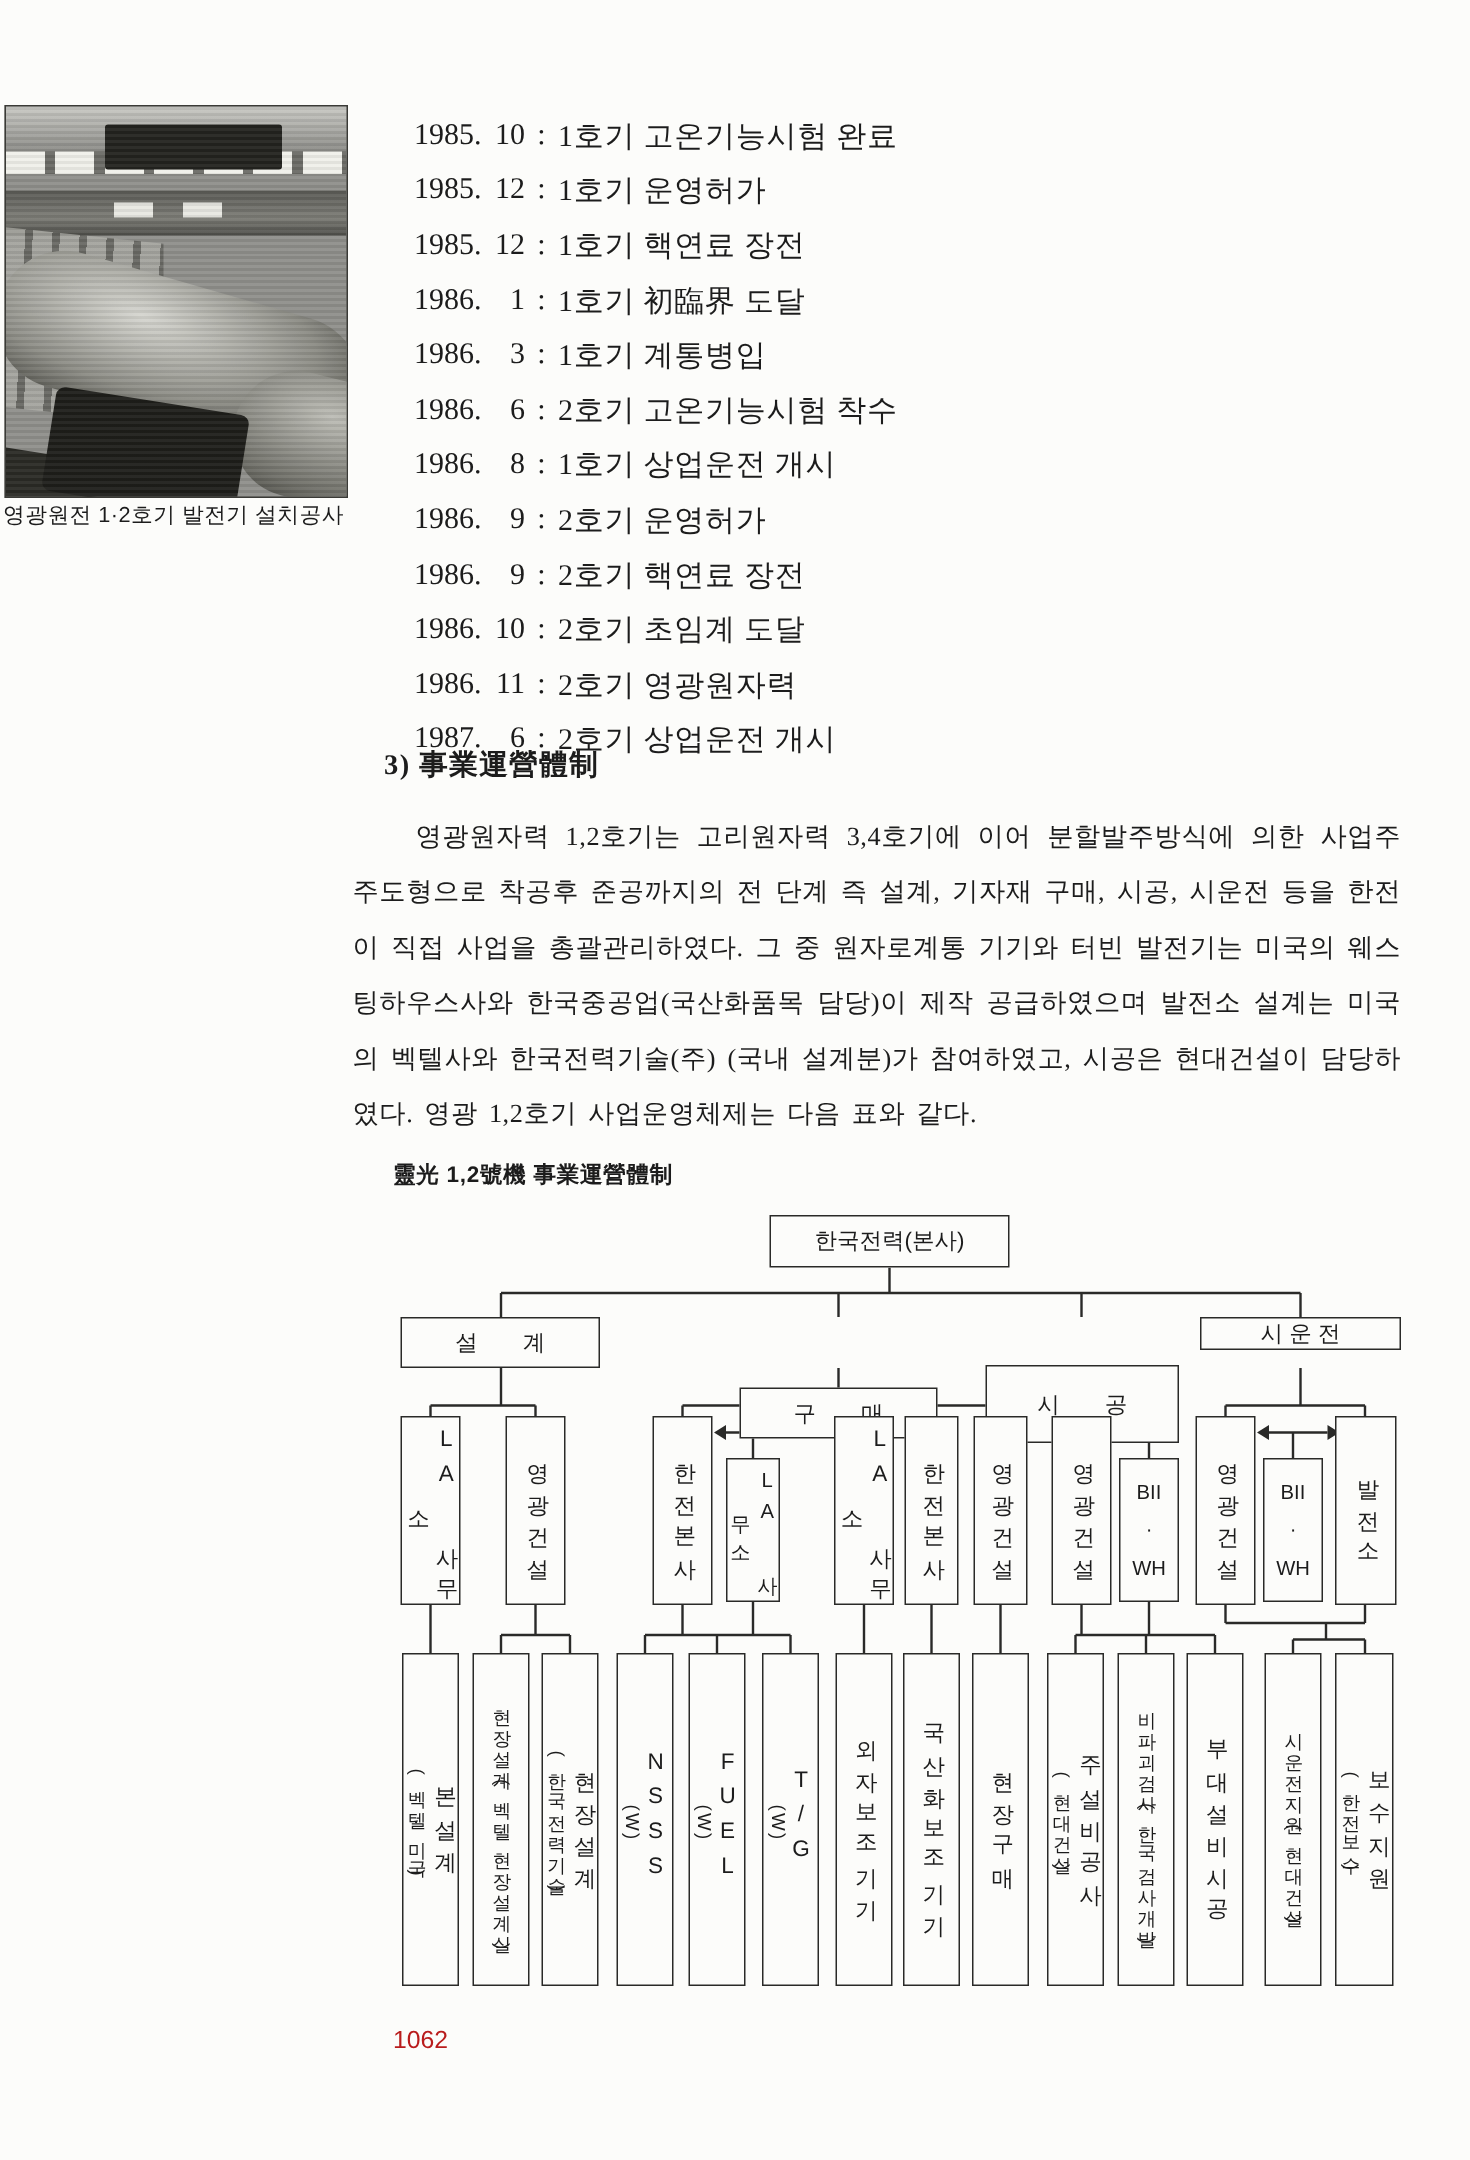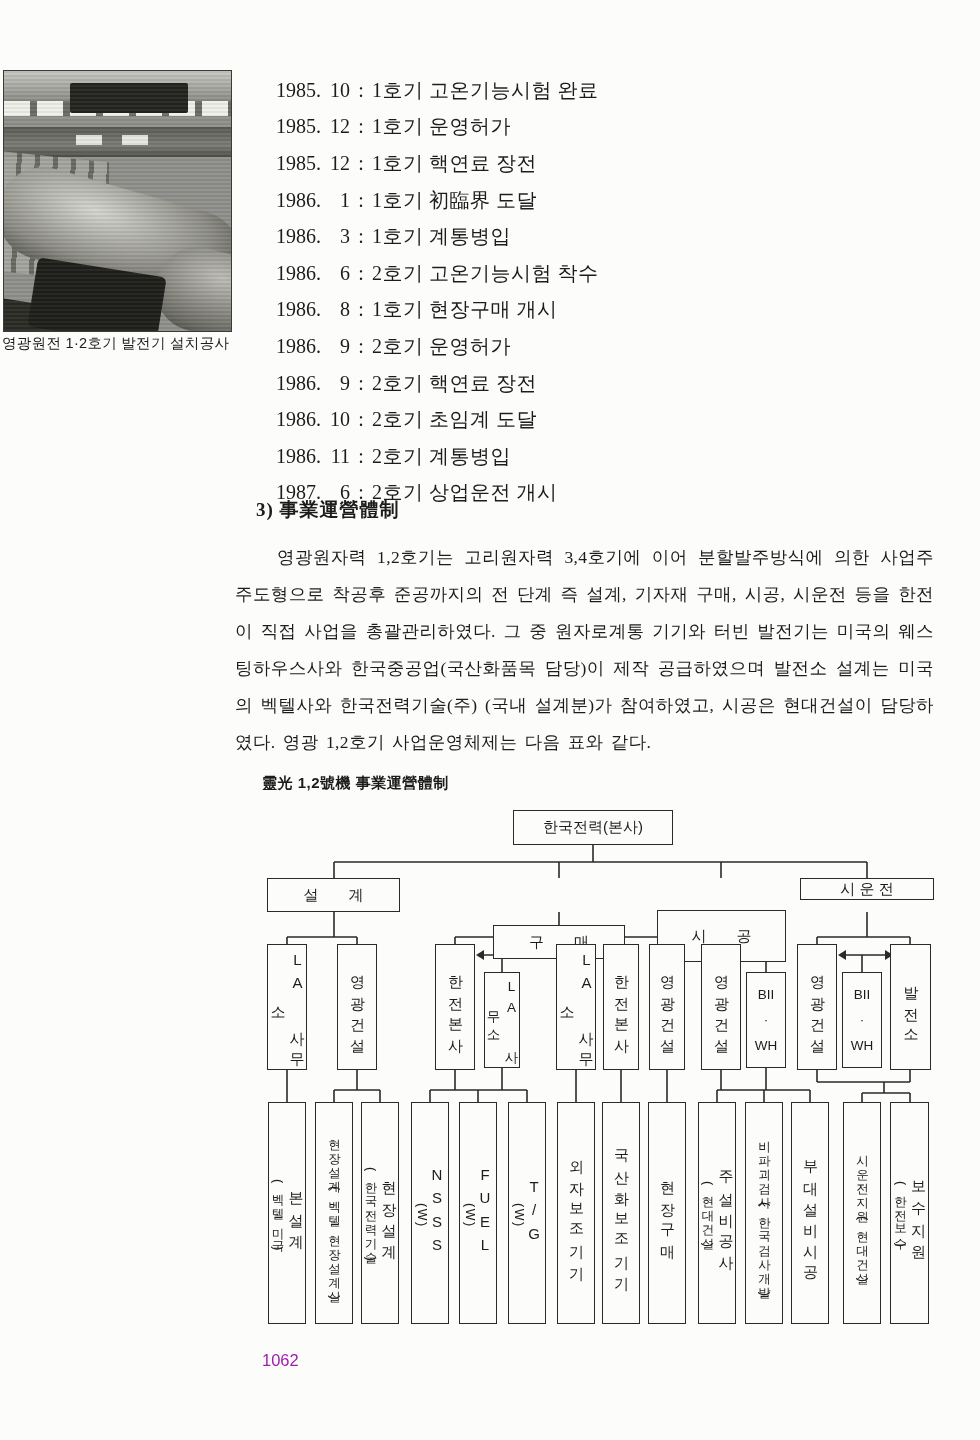--- a/index.html
+++ b/index.html
@@ -57,21 +57,21 @@
   .chart-lines path { stroke:#2a2a28; stroke-width:1.6; fill:none; }
   .chart-lines polygon { fill:#2a2a28; }
   .obox { position:absolute; background:#fcfcfa; border:1.6px solid #2a2a28;
     display:flex; align-items:center; justify-content:center;
     font-family:"Liberation Sans", sans-serif; font-size:15px; color:#1c1c1c; text-align:center; }
   .obox.vert { flex-direction:column; writing-mode:vertical-rl; }
   .v-main { text-orientation:upright; letter-spacing:.42em; }
   .v-sub  { text-orientation:mixed; font-size:12.5px; letter-spacing:.12em; margin-top:4px; }
   .obox .wrap { white-space:pre-line; line-height:1.9; font-size:13.5px; }
   .page-number { position:absolute; left:262px; top:1351px; font-size:16.5px;
-    font-family:"Liberation Sans", sans-serif; color:#a21caf; }
+    font-family:"Liberation Sans", sans-serif; color:#b91c1c; }
 </style>
 </head>
 <body>
 
 <div class="page">
 
   <div class="photo">
     <div class="ph-sky"></div>
     <div class="ph-rail"></div>
     <div class="ph-crane"></div>
@@ -119,21 +119,21 @@
     <div class="tl-row">
         <span class="tl-year">1986.</span>
         <span class="tl-month">6</span>
         <span class="tl-sep">:</span>
         <span class="tl-text">2호기 고온기능시험 착수</span>
       </div>
     <div class="tl-row">
         <span class="tl-year">1986.</span>
         <span class="tl-month">8</span>
         <span class="tl-sep">:</span>
-        <span class="tl-text">1호기 현장구매 개시</span>
+        <span class="tl-text">1호기 상업운전 개시</span>
       </div>
     <div class="tl-row">
         <span class="tl-year">1986.</span>
         <span class="tl-month">9</span>
         <span class="tl-sep">:</span>
         <span class="tl-text">2호기 운영허가</span>
       </div>
     <div class="tl-row">
         <span class="tl-year">1986.</span>
         <span class="tl-month">9</span>
@@ -143,21 +143,21 @@
     <div class="tl-row">
         <span class="tl-year">1986.</span>
         <span class="tl-month">10</span>
         <span class="tl-sep">:</span>
         <span class="tl-text">2호기 초임계 도달</span>
       </div>
     <div class="tl-row">
         <span class="tl-year">1986.</span>
         <span class="tl-month">11</span>
         <span class="tl-sep">:</span>
-        <span class="tl-text">2호기 계통병입</span>
+        <span class="tl-text">2호기 영광원자력</span>
       </div>
     <div class="tl-row">
         <span class="tl-year">1987.</span>
         <span class="tl-month">6</span>
         <span class="tl-sep">:</span>
         <span class="tl-text">2호기 상업운전 개시</span>
       </div>
   </div>
 
   <div class="section-heading">3) 事業運營體制</div>

